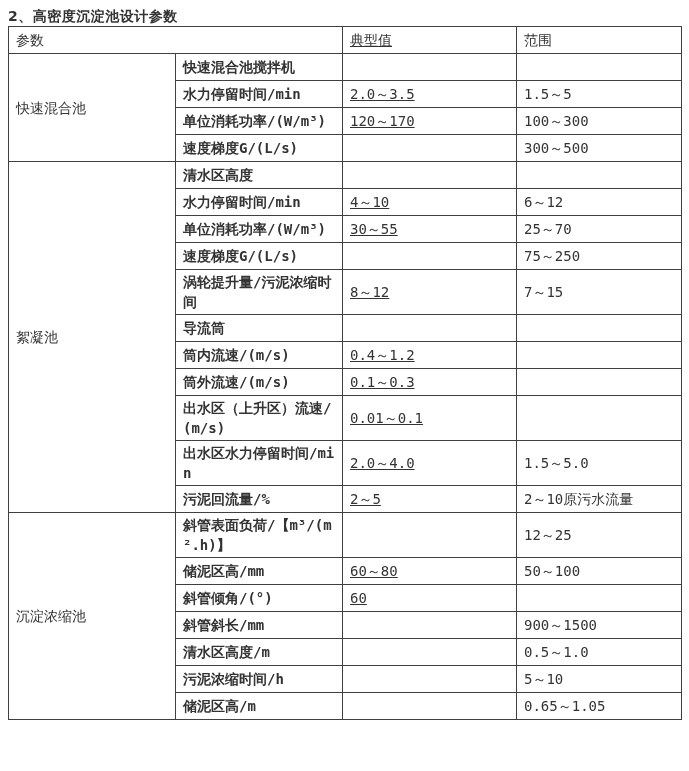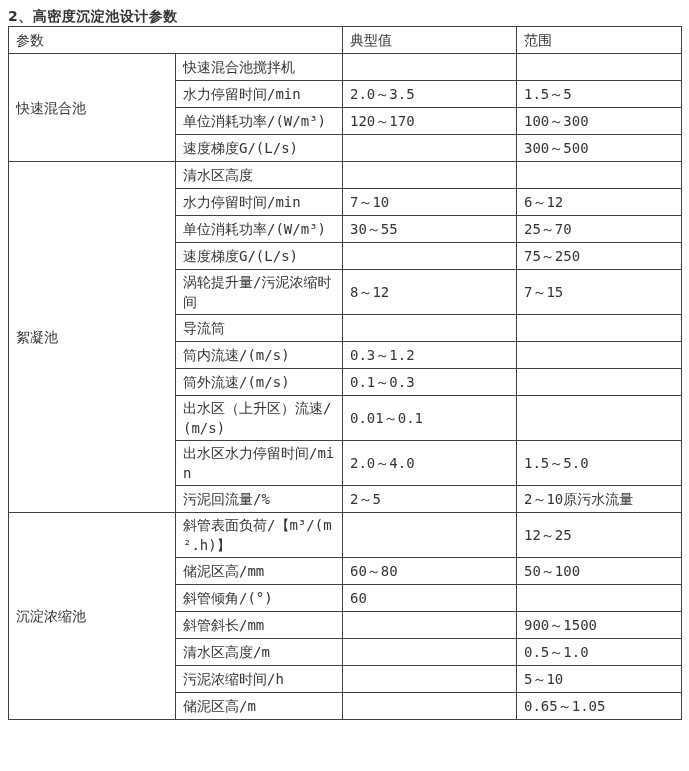--- a/index.html
+++ b/index.html
@@ -35,22 +35,22 @@
     font-size: 14px;
     line-height: 20px;
     padding: 2px 7px;
     height: 22px;
     vertical-align: middle;
     color: #333333;
     word-break: break-all;
     overflow: hidden;
   }
   td.group-cell   { width: 156px; }
-  td.param-cell   { width: 153px; }
-  td.typical-cell { width: 159px; }
+  td.param-cell   { width: 153px; font-weight: bold; }
+  td.typical-cell { width: 159px; text-decoration: underline; }
   td.range-cell   { width: 150px; }
   td.header-cell  { }
 </style>
 </head>
 <body>
 
 <div class="page">
   <h2 class="doc-title">2、高密度沉淀池设计参数</h2>
 
   <table class="params">
@@ -84,21 +84,21 @@
           <td class="range-cell">300～500</td>
         </tr>
         <tr>
           <td class="group-cell" rowspan="11">絮凝池</td>
           <td class="param-cell">清水区高度</td>
           <td class="typical-cell"></td>
           <td class="range-cell"></td>
         </tr>
         <tr>
           <td class="param-cell">水力停留时间/min</td>
-          <td class="typical-cell">7～10</td>
+          <td class="typical-cell">4～10</td>
           <td class="range-cell">6～12</td>
         </tr>
         <tr>
           <td class="param-cell">单位消耗功率/(W/m³)</td>
           <td class="typical-cell">30～55</td>
           <td class="range-cell">25～70</td>
         </tr>
         <tr>
           <td class="param-cell">速度梯度G/(L/s)</td>
           <td class="typical-cell"></td>
@@ -109,21 +109,21 @@
           <td class="typical-cell">8～12</td>
           <td class="range-cell">7～15</td>
         </tr>
         <tr>
           <td class="param-cell">导流筒</td>
           <td class="typical-cell"></td>
           <td class="range-cell"></td>
         </tr>
         <tr>
           <td class="param-cell">筒内流速/(m/s)</td>
-          <td class="typical-cell">0.3～1.2</td>
+          <td class="typical-cell">0.4～1.2</td>
           <td class="range-cell"></td>
         </tr>
         <tr>
           <td class="param-cell">筒外流速/(m/s)</td>
           <td class="typical-cell">0.1～0.3</td>
           <td class="range-cell"></td>
         </tr>
         <tr>
           <td class="param-cell">出水区（上升区）流速/(m/s)</td>
           <td class="typical-cell">0.01～0.1</td>

